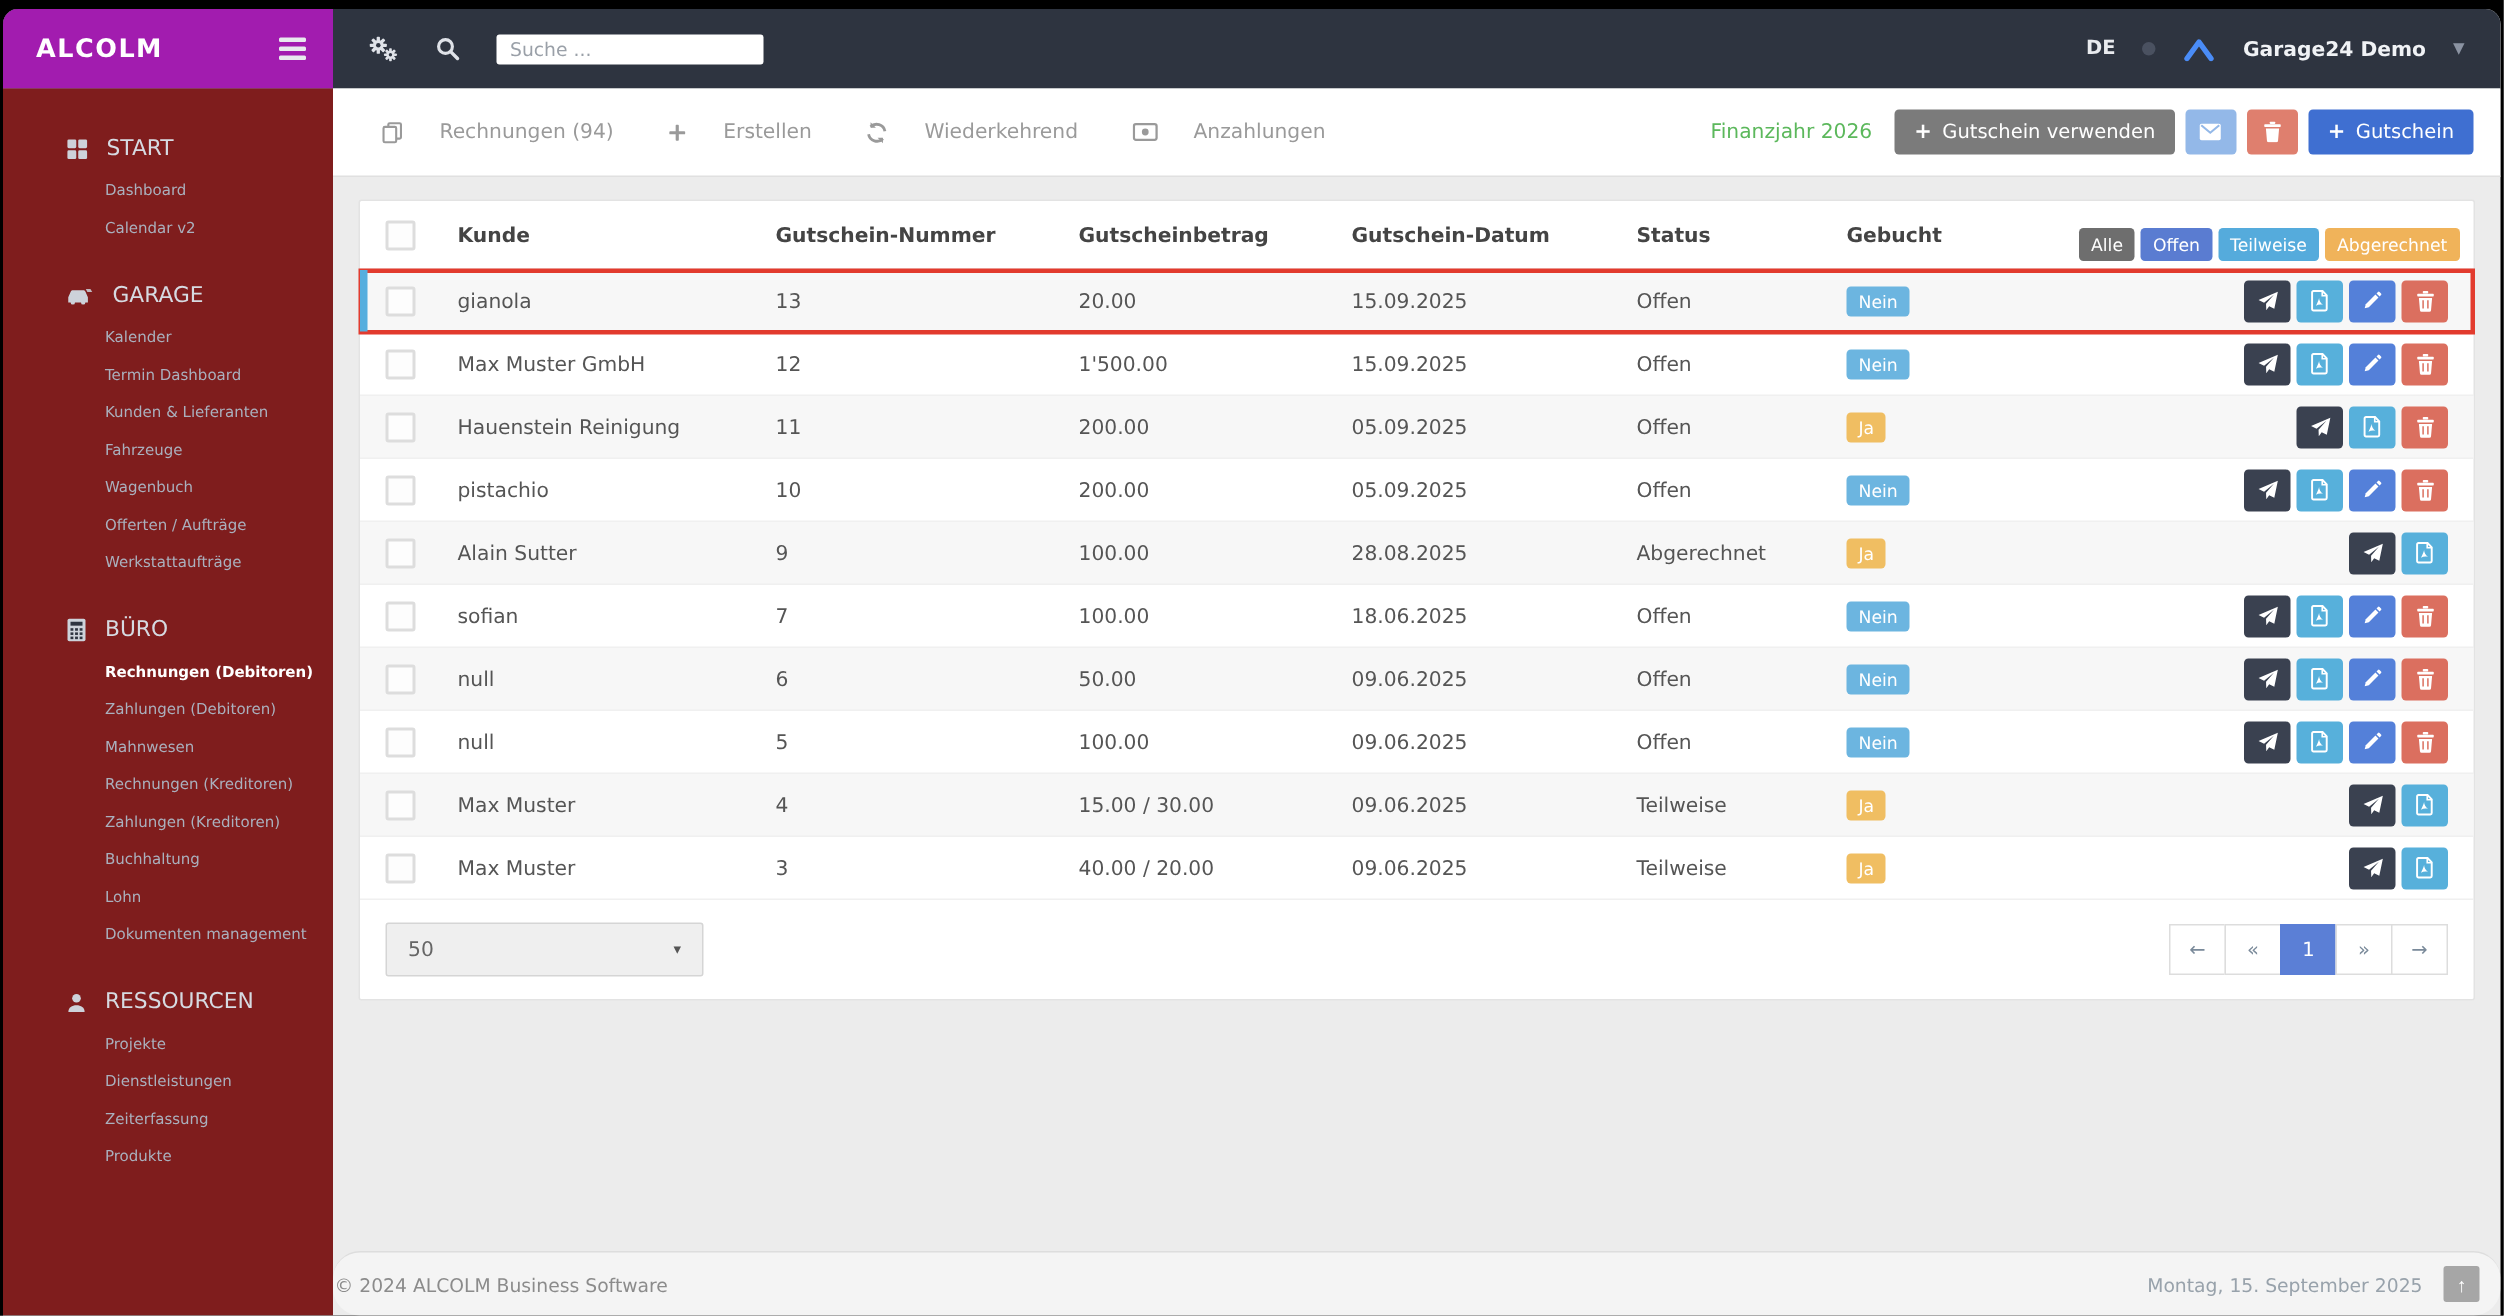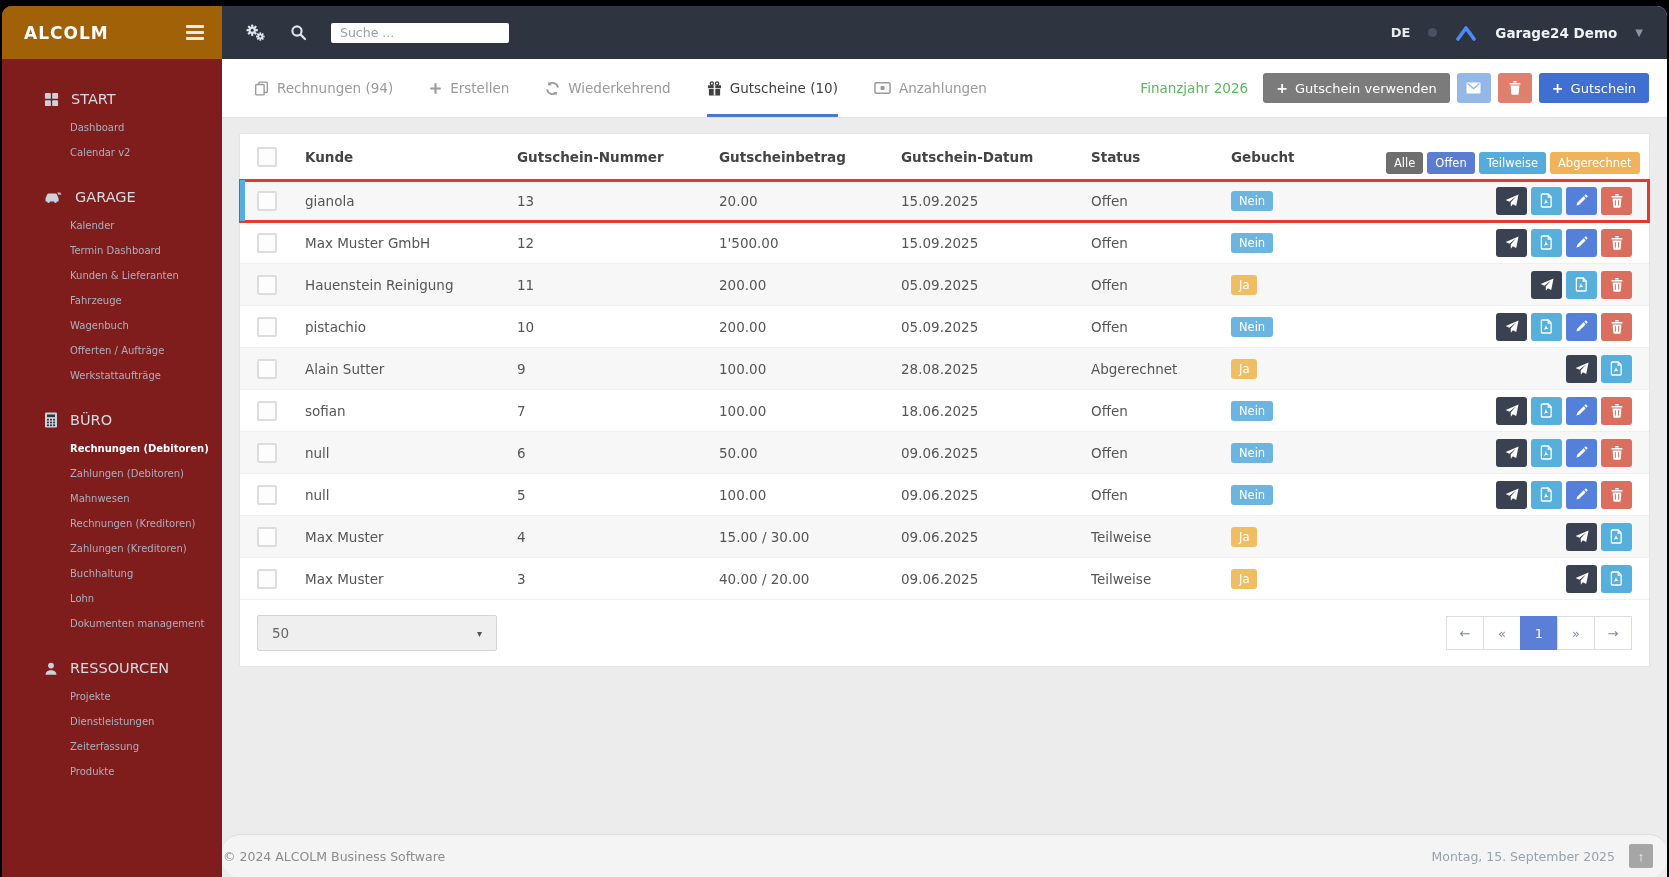--- a/index.html
+++ b/index.html
@@ -1,19 +1,19 @@
 <!DOCTYPE html>
 <html><head>
 <meta charset="utf-8">
 <style>
   html,body{margin:0;padding:0;width:1669px;height:877px;background:#000;font-family:"DejaVu Sans","Liberation Sans",sans-serif;}
   .window{position:absolute;inset:6px 2px 0 2px;border-radius:10px 10px 0 0;overflow:hidden;background:#ececec;display:flex;flex-direction:column;}
   
   .topbar{height:53px;flex:0 0 53px;display:flex;align-items:stretch;background:#2e3440;}
-  .brand-area{width:220px;flex:0 0 220px;background:#a16207;display:flex;align-items:center;justify-content:space-between;padding:0 18px 0 22px;box-sizing:border-box;}
+  .brand-area{width:220px;flex:0 0 220px;background:#a21caf;display:flex;align-items:center;justify-content:space-between;padding:0 18px 0 22px;box-sizing:border-box;}
   .brand{color:#fff;font-weight:bold;font-size:17px;letter-spacing:1px;}
   .hamburger{display:inline-flex;flex-direction:column;gap:3px;cursor:pointer;}
   .hamburger i{display:block;width:18px;height:3px;background:#e8eaee;border-radius:1px;}
   .topbar-main{flex:1;display:flex;align-items:center;padding:0 24px;gap:24px;}
   .top-ico{color:#dfe2e8;display:inline-flex;}
   .search-input{width:160px;height:20px;border:none;border-radius:2px;padding:0 9px;font-size:12.5px;color:#444;background:#fff;outline:none;font-family:inherit;}
   .search-input::placeholder{color:#9aa0a8;}
   .topbar-right{display:flex;align-items:center;gap:18px;margin-left:auto;}
   .lang{color:#e8eaee;font-size:13px;font-weight:bold;}
   .dot{width:9px;height:9px;border-radius:50%;background:#4a5160;}
@@ -24,21 +24,21 @@
   .sidebar{width:220px;flex:0 0 220px;background:#7f1d1d;overflow:hidden;padding-top:22px;box-sizing:border-box;padding-left:20px;}
   .side-section{display:flex;align-items:center;gap:12px;color:#d6dae1;font-size:14.5px;padding:10px 22px 8px 22px;}
   .side-section .icon{color:#cdd2da;display:inline-flex;}
   .side-item{color:#aab0bd;font-size:10px;padding:7px 10px 7px 48px;cursor:pointer;white-space:nowrap;}
   .side-item.active{color:#fff;font-weight:bold;}
   .side-gap{height:14px;}
   
   .main{flex:1;display:flex;flex-direction:column;min-width:0;}
   .tabbar{height:58px;flex:0 0 58px;background:#fff;border-bottom:1px solid #e0e0e0;display:flex;align-items:center;padding:0 18px 0 32px;}
   .tabs{display:flex;align-items:stretch;height:100%;}
-  .tab{display:flex;align-items:center;gap:8px;margin-right:36px;color:#9a9a9a;font-size:13.5px;cursor:pointer;border-bottom:3px solid transparent;border-top:3px solid transparent;}
+  .tab{display:flex;align-items:center;gap:24px;margin-right:36px;color:#9a9a9a;font-size:13.5px;cursor:pointer;border-bottom:3px solid transparent;border-top:3px solid transparent;}
   .tab .icon{display:inline-flex;}
   .tab.active{color:#3f3f3f;border-bottom-color:#4c78c9;}
   .tab-actions{margin-left:auto;display:flex;align-items:center;gap:7px;}
   .fiscal{color:#5cb85c;font-size:13.5px;margin-right:8px;}
   .btn{height:30px;border:none;border-radius:3px;color:#fff;font-size:13px;font-family:inherit;display:inline-flex;align-items:center;gap:7px;padding:0 13px;cursor:pointer;}
   .btn .plus{font-weight:bold;font-size:14px;}
   .btn-gray{background:#7b7b7b;}
   .btn-mail{background:#93b8e8;width:34px;justify-content:center;padding:0;}
   .btn-del{background:#df7f6e;width:34px;justify-content:center;padding:0;}
   .btn-blue{background:#3f6fd1;}
@@ -57,21 +57,21 @@
   .badge{display:inline-block;color:#fff;font-size:11.5px;padding:3px 8px;border-radius:3px;}
   .badge.nein{background:#6cb5e0;}
   .badge.ja{background:#f0be62;}
   .actions{display:flex;gap:4px;justify-content:flex-end;}
   .action{width:31px;height:28px;border:none;border-radius:3px;display:inline-flex;align-items:center;justify-content:center;color:#fff;cursor:pointer;}
   .action.send{background:#3a4150;}
   .action.pdf{background:#57b0db;}
   .action.edit{background:#5480d9;}
   .action.delete{background:#db6f5f;}
   .card-footer{display:flex;align-items:center;justify-content:space-between;padding:15px 17px;}
-  .pagesize{width:240px;height:36px;background:#efefef;border:1px solid #d5d5d5;border-radius:2px;display:flex;align-items:center;justify-content:space-between;padding:0 14px;box-sizing:border-box;font-size:13.5px;color:#666;cursor:pointer;}
+  .pagesize{width:212px;height:36px;background:#efefef;border:1px solid #d5d5d5;border-radius:2px;display:flex;align-items:center;justify-content:space-between;padding:0 14px;box-sizing:border-box;font-size:13.5px;color:#666;cursor:pointer;}
   .pagesize .caret{color:#555;}
   .pager{display:flex;}
   .page-btn{min-width:38px;height:34px;background:#fff;border:1px solid #ddd;margin-left:-1px;display:inline-flex;align-items:center;justify-content:center;font-size:13px;color:#7a8a9a;cursor:pointer;font-family:inherit;}
   .page-btn.active{background:#5b7fd6;border-color:#5b7fd6;color:#fff;}
   
   .page-footer{height:42px;flex:0 0 42px;background:#f4f4f4;border-top:1px solid #ddd;display:flex;align-items:center;padding:0 14px 0 1px;font-size:12.5px;color:#8b8b8b;border-radius:18px;}
   .footer-date{margin-left:auto;color:#98a2ab;margin-right:14px;}
   .scrolltop{width:24px;height:24px;background:#a6a6a6;border:none;border-radius:2px;color:#fff;font-size:13px;cursor:pointer;display:inline-flex;align-items:center;justify-content:center;}
   svg{display:block;}
 </style>
@@ -232,32 +232,20 @@
               <span class="icon">
                 <svg width="15" height="15" viewBox="0 0 16 16">
                   <path d="M13.8 7 A6 6 0 0 0 3.6 3.8" fill="none" stroke="currentColor" stroke-width="2"></path>
                   <path d="M3.6 0.6 v3.8 h3.8 z" fill="currentColor"></path>
                   <path d="M2.2 9 a6 6 0 0 0 10.2 3.2" fill="none" stroke="currentColor" stroke-width="2"></path>
                   <path d="M12.4 15.4 v-3.8 h-3.8 z" fill="currentColor"></path>
                 </svg>
               </span>
               <span>Wiederkehrend</span>
             </div>
-            <div class="tab active">
-              <span class="icon">
-                <svg width="15" height="15" viewBox="0 0 16 16" fill="currentColor">
-                  <circle cx="5.2" cy="2.6" r="1.7" fill="none" stroke="currentColor" stroke-width="1.4"></circle>
-                  <circle cx="10.8" cy="2.6" r="1.7" fill="none" stroke="currentColor" stroke-width="1.4"></circle>
-                  <rect x="1" y="4.4" width="14" height="3.2" rx="0.6"></rect>
-                  <rect x="2" y="8.4" width="12" height="7" rx="0.6"></rect>
-                  <rect x="7.1" y="4.4" width="1.8" height="11" fill="#fff" opacity="0.9"></rect>
-                </svg>
-              </span>
-              <span>Gutscheine (10)</span>
-            </div>
             <div class="tab">
               <span class="icon">
                 <svg width="17" height="14" viewBox="0 0 18 14">
                   <rect x="1" y="1.5" width="16" height="11" rx="1.4" fill="none" stroke="currentColor" stroke-width="1.6"></rect>
                   <circle cx="9" cy="7" r="2.4" fill="currentColor"></circle>
                 </svg>
               </span>
               <span>Anzahlungen</span>
             </div>
           </div>

